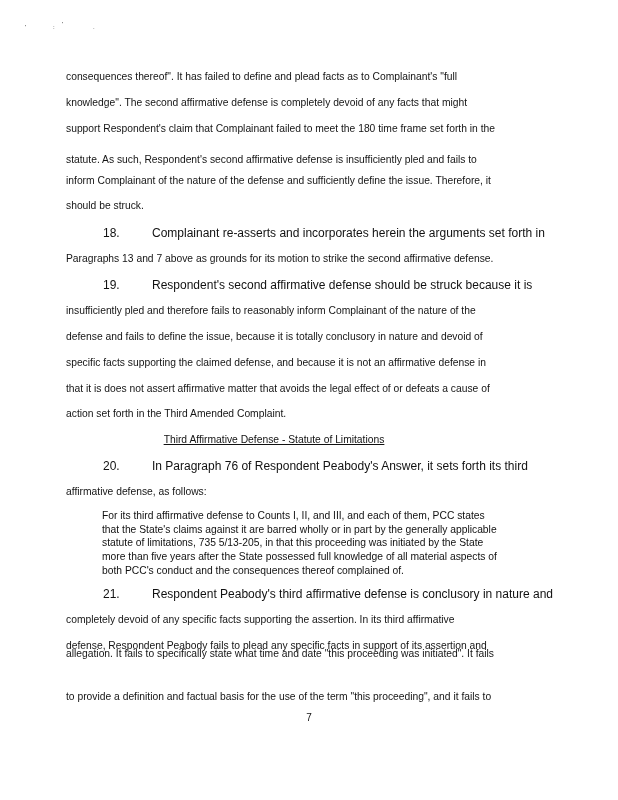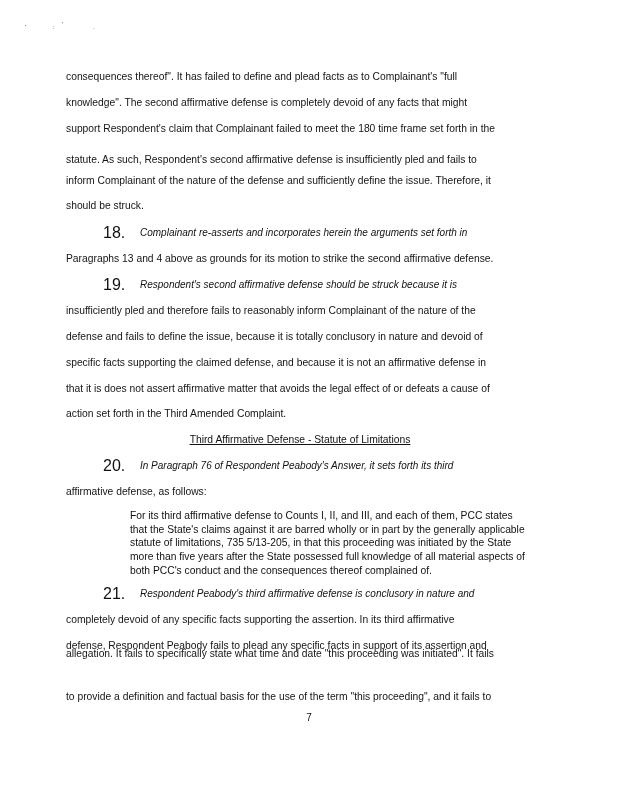--- a/index.html
+++ b/index.html
@@ -6,29 +6,29 @@
   body {
     width: 618px; height: 800px; position: relative; overflow: hidden;
     font-family: "Liberation Sans", sans-serif; color: #111;
   }
   .marks { position: absolute; top: 24px; left: 25px; font-size: 6px; color: #222; letter-spacing: 0; }
   .marks span { position: absolute; }
   .line {
     position: absolute; left: 66px; white-space: nowrap;
     font-size: 10.3px; line-height: 12px; color: #141414;
   }
-  .indent-num { position: absolute; left: 103px; white-space: nowrap; font-size: 16px; line-height: 12px; }
-  .indent-text { position: absolute; left: 140px; white-space: nowrap; font-size: 10px; line-height: 12px; font-style: italic; }
+  .indent-num { position: absolute; left: 103px; white-space: nowrap; font-size: 12px; line-height: 12px; }
+  .indent-text { position: absolute; left: 152px; white-space: nowrap; font-size: 12px; line-height: 12px; }
   .heading {
-    position: absolute; left: 0; width: 520px; text-align: center;
-    font-size: 10.3px; line-height: 12px; text-decoration: underline; padding-left: 40px;
+    position: absolute; left: 14px; width: 520px; text-align: center;
+    font-size: 10.3px; line-height: 12px; text-decoration: underline;
   }
   .quote {
     position: absolute; left: 102px; white-space: nowrap;
-    font-size: 10.3px; line-height: 12px; margin-left: 28px;
+    font-size: 10.3px; line-height: 12px;
   }
   .page-number {
     position: absolute; left: 0; width: 618px; text-align: center;
     top: 712px; font-size: 10px;
   }
 </style>
 </head>
 <body>
 
 <div class="marks">
@@ -42,21 +42,21 @@
 
   <div class="line" style="top:71px">consequences thereof". It has failed to define and plead facts as to Complainant's "full</div>
   <div class="line" style="top:97px">knowledge". The second affirmative defense is completely devoid of any facts that might</div>
   <div class="line" style="top:123px">support Respondent's claim that Complainant failed to meet the 180 time frame set forth in the</div>
   <div class="line" style="top:154px">statute. As such, Respondent's second affirmative defense is insufficiently pled and fails to</div>
   <div class="line" style="top:175px">inform Complainant of the nature of the defense and sufficiently define the issue. Therefore, it</div>
   <div class="line" style="top:200px">should be struck.</div>
 
   <div class="indent-num" style="top:227px">18.</div>
   <div class="indent-text" style="top:227px">Complainant re-asserts and incorporates herein the arguments set forth in</div>
-  <div class="line" style="top:253px">Paragraphs 13 and 4 above as grounds for its motion to strike the second affirmative defense.</div>
+  <div class="line" style="top:253px">Paragraphs 13 and 7 above as grounds for its motion to strike the second affirmative defense.</div>
 
   <div class="indent-num" style="top:279px">19.</div>
   <div class="indent-text" style="top:279px">Respondent's second affirmative defense should be struck because it is</div>
   <div class="line" style="top:305px">insufficiently pled and therefore fails to reasonably inform Complainant of the nature of the</div>
   <div class="line" style="top:331px">defense and fails to define the issue, because it is totally conclusory in nature and devoid of</div>
   <div class="line" style="top:357px">specific facts supporting the claimed defense, and because it is not an affirmative defense in</div>
   <div class="line" style="top:383px">that it is does not assert affirmative matter that avoids the legal effect of or defeats a cause of</div>
   <div class="line" style="top:408px">action set forth in the Third Amended Complaint.</div>
 
   <div class="heading" style="top:434px">Third Affirmative Defense - Statute of Limitations</div>

